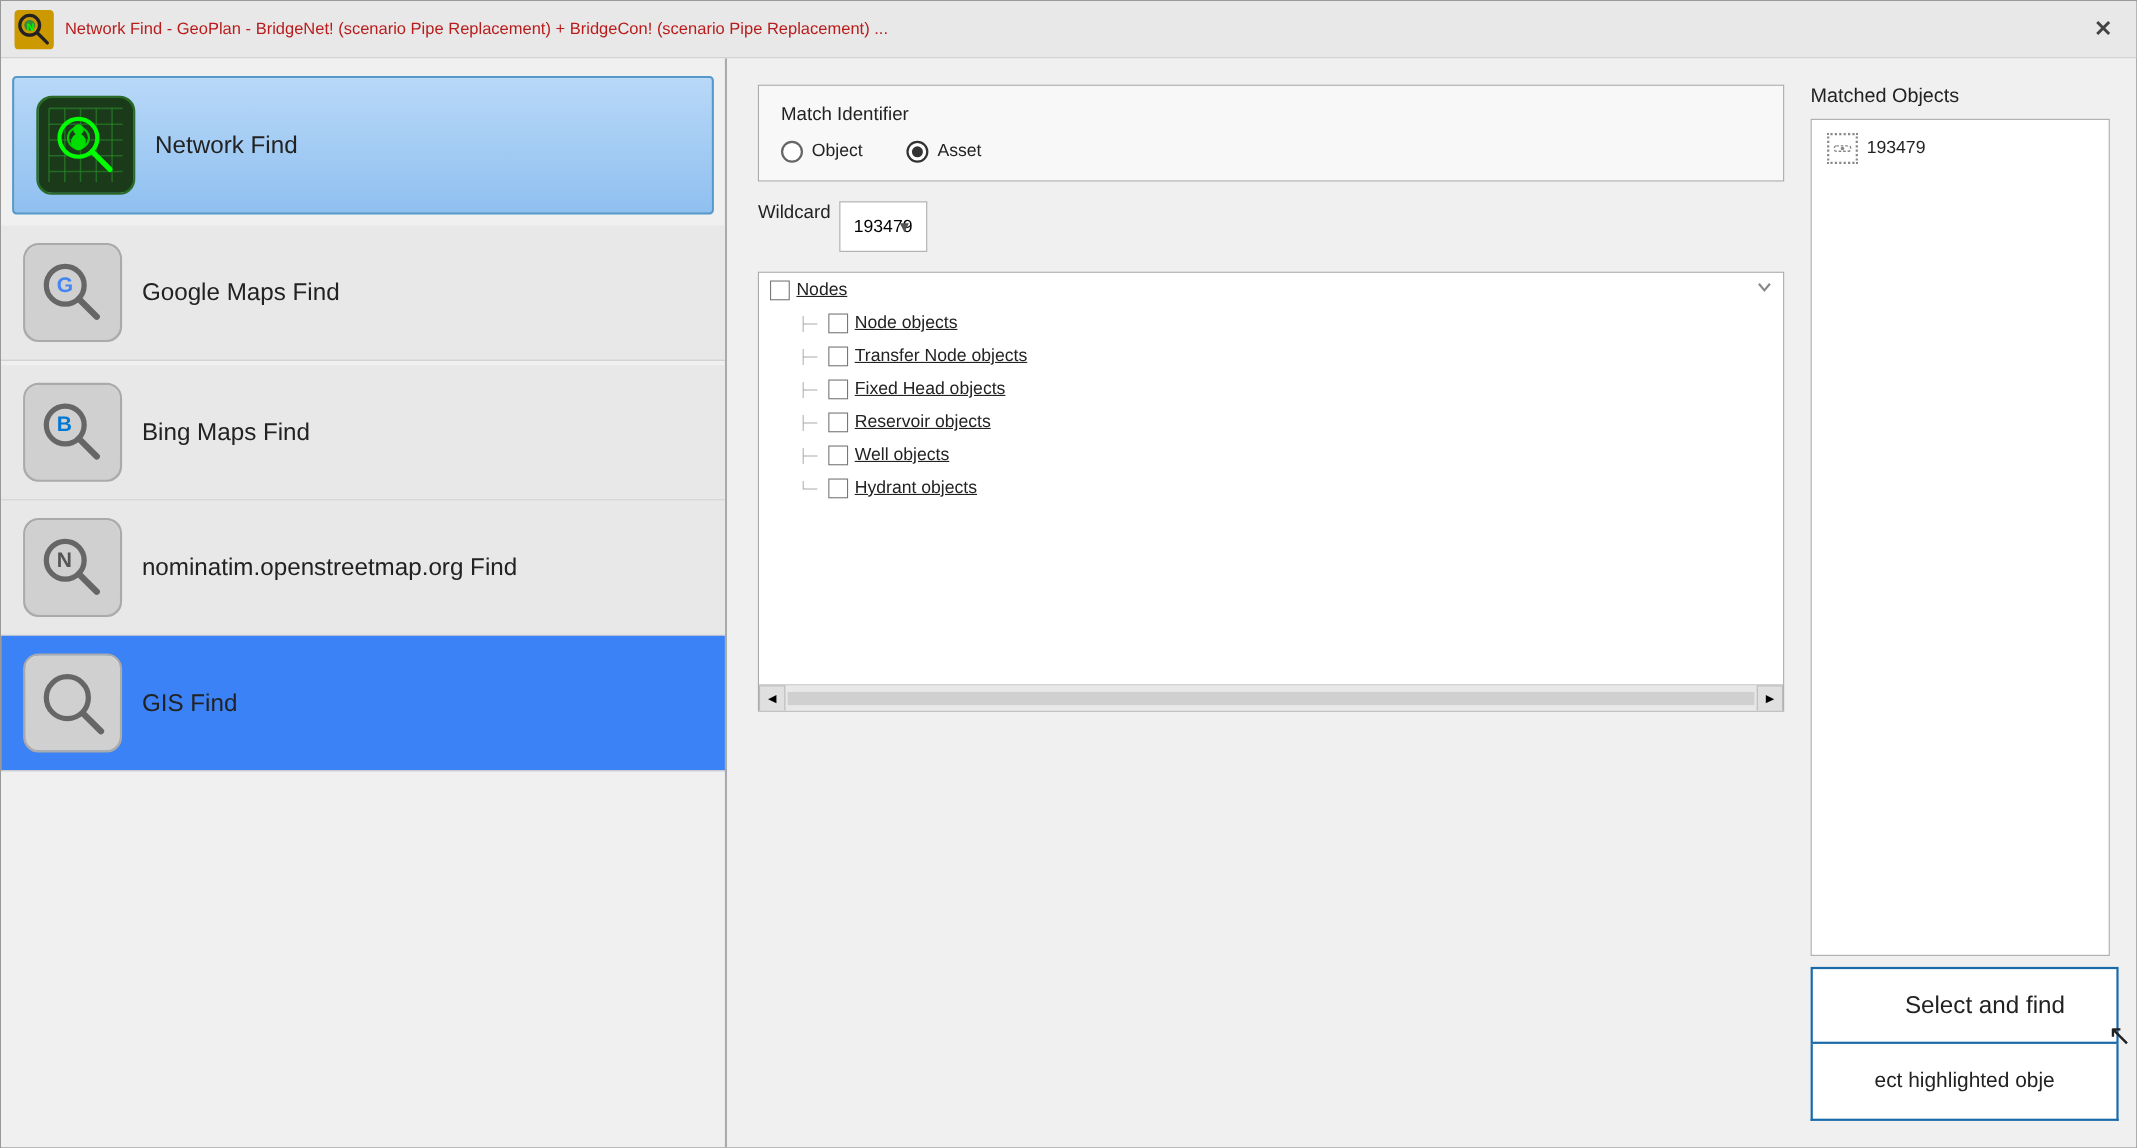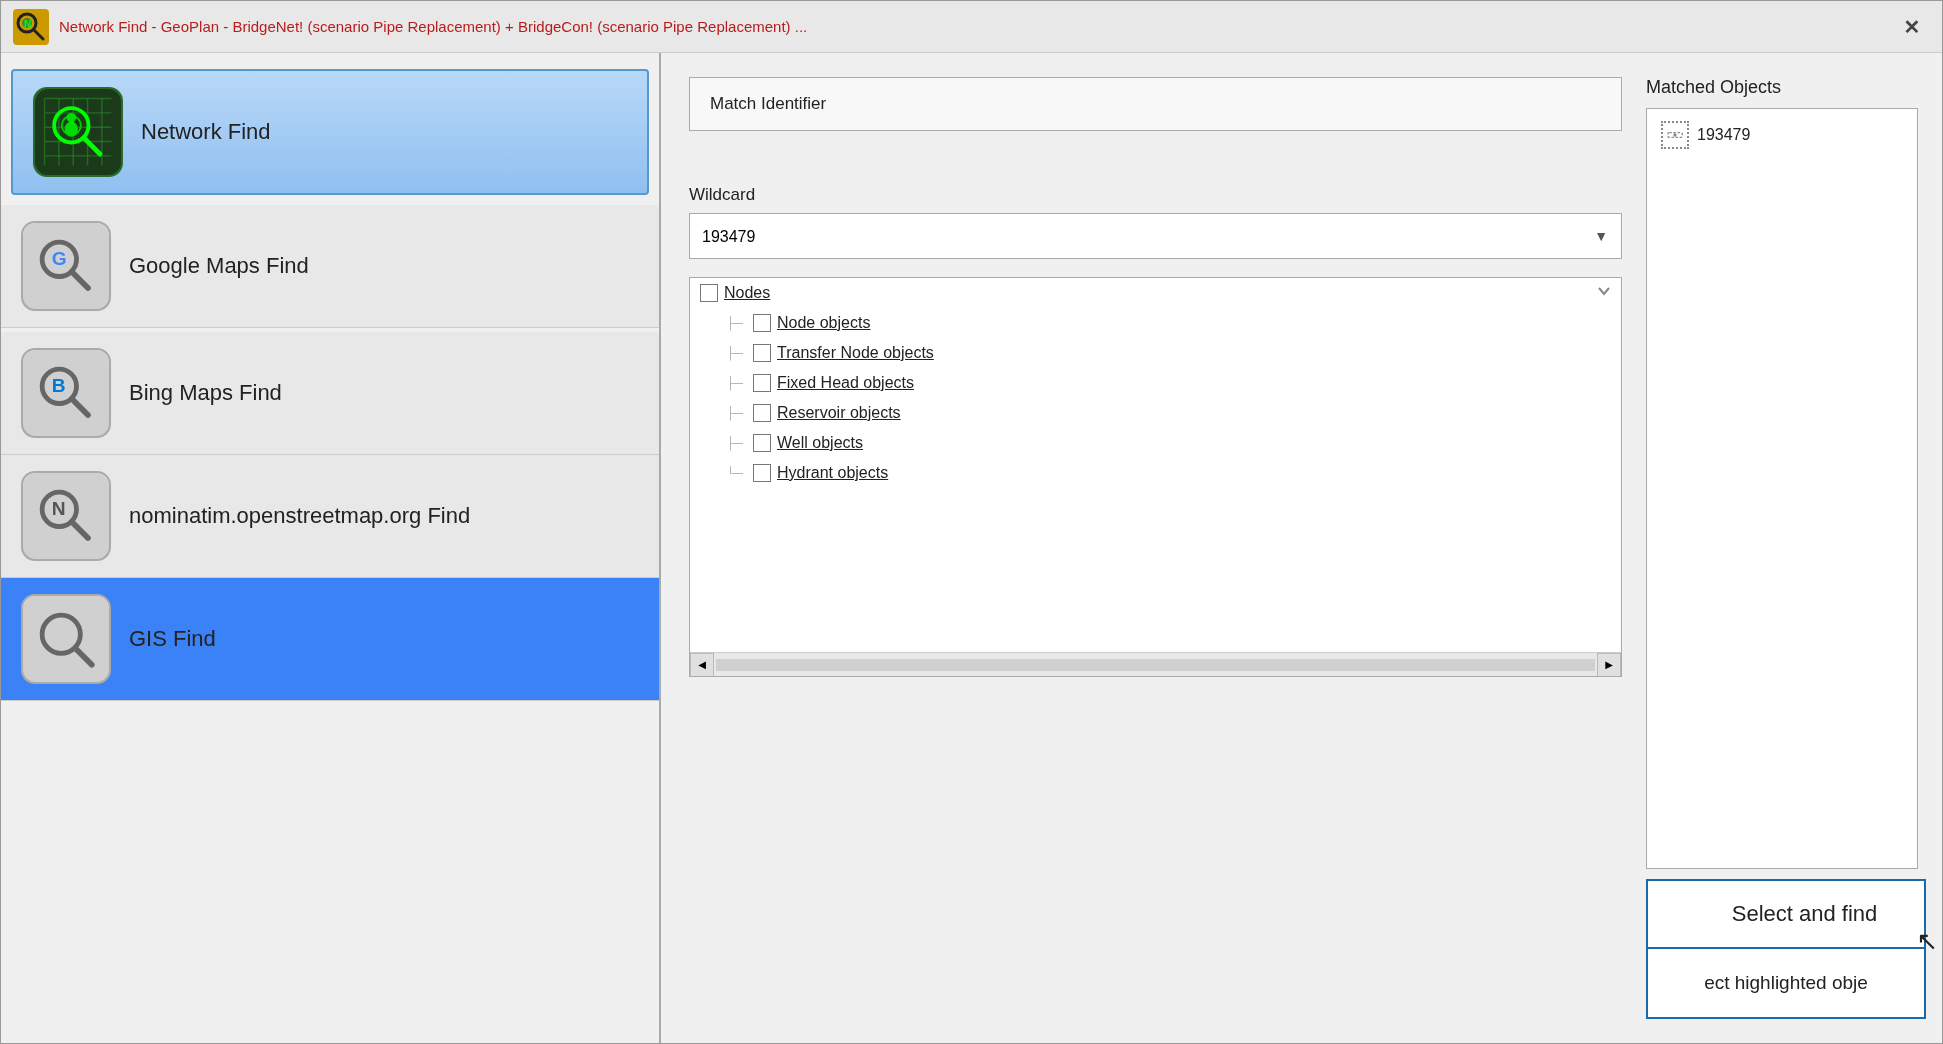--- a/index.html
+++ b/index.html
@@ -201,23 +201,22 @@
     }
 
     .radio-label {
       font-size: 16px;
       color: #222;
     }
 
     
     .wildcard-section {
       display: flex;
-      flex-direction: column;
+      flex-direction: row;
       gap: 8px;
-      margin-top: 36px;
     }
 
     .wildcard-label {
       font-size: 17px;
       color: #222;
     }
 
     .wildcard-select {
       width: 100%;
       height: 46px;
@@ -464,20 +463,30 @@
     </div>
 
     <div class="right-panel">
 
       <div style="display: flex; gap: 24px; flex: 1; justify-content: center;">
 
         <div style="flex: 1; display: flex; flex-direction: column; gap: 18px;">
 
           <div class="match-identifier-box">
             <span class="match-identifier-title">Match Identifier</span>
+            <div class="radio-group">
+              <div class="radio-option">
+                <div class="radio-circle"></div>
+                <span class="radio-label">Object</span>
+              </div>
+              <div class="radio-option">
+                <div class="radio-circle selected"></div>
+                <span class="radio-label">Asset</span>
+              </div>
+            </div>
           </div>
 
           <div class="wildcard-section">
             <span class="wildcard-label">Wildcard</span>
             <div class="select-wrapper">
               <select class="wildcard-select">
                 <option>193479</option>
               </select>
             </div>
           </div>

